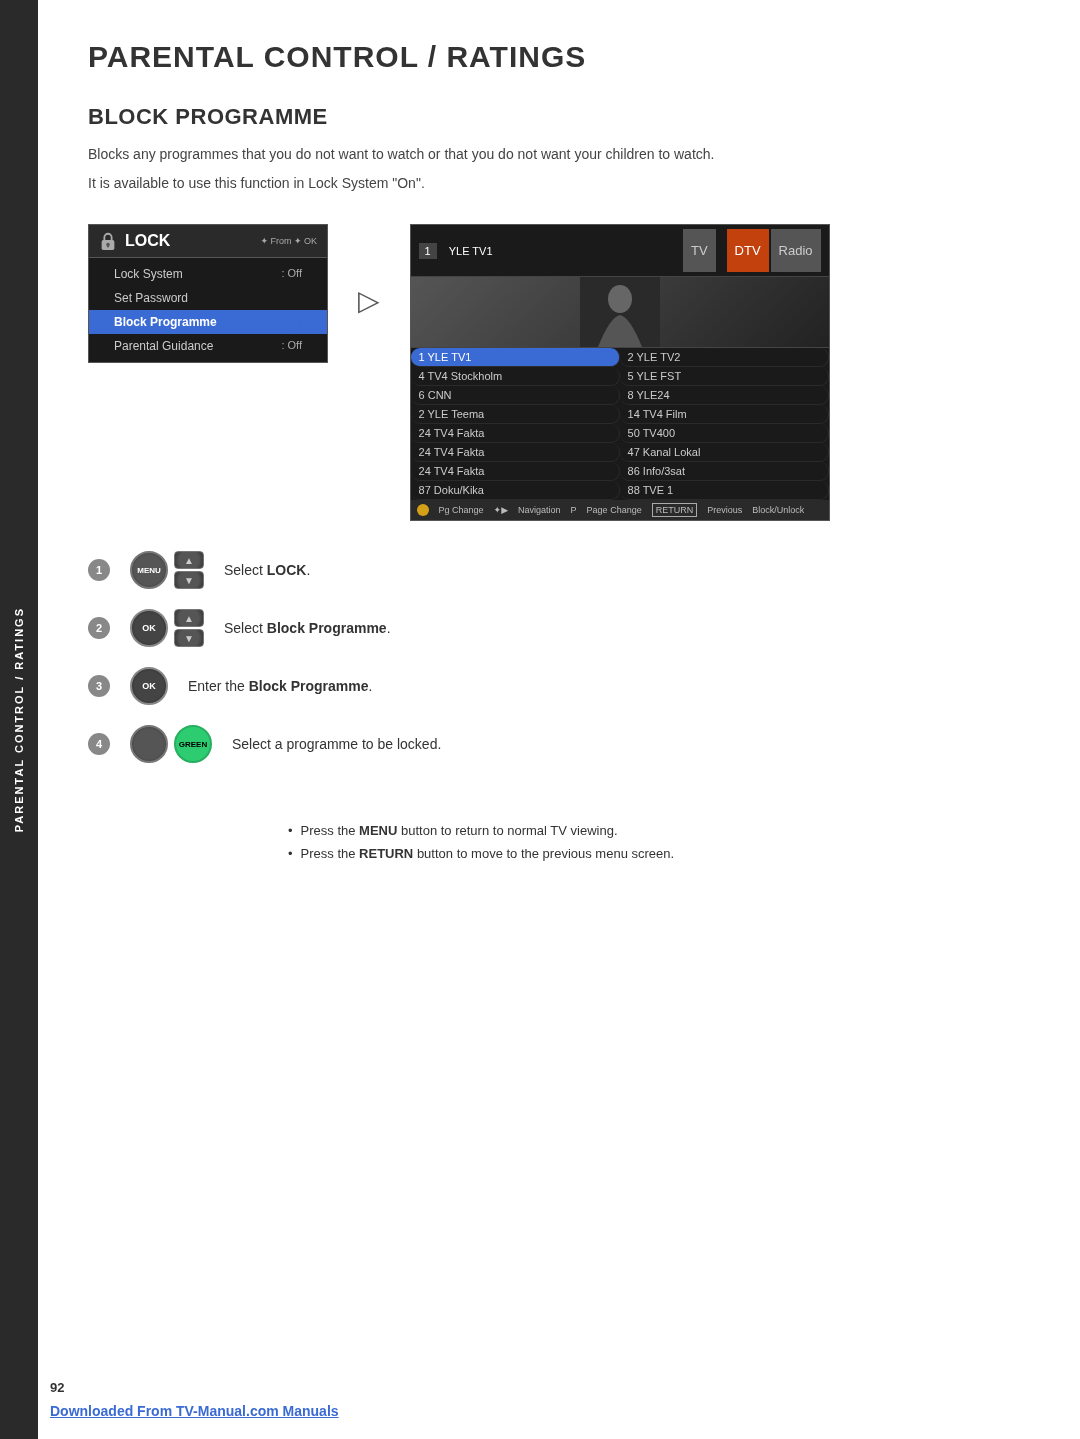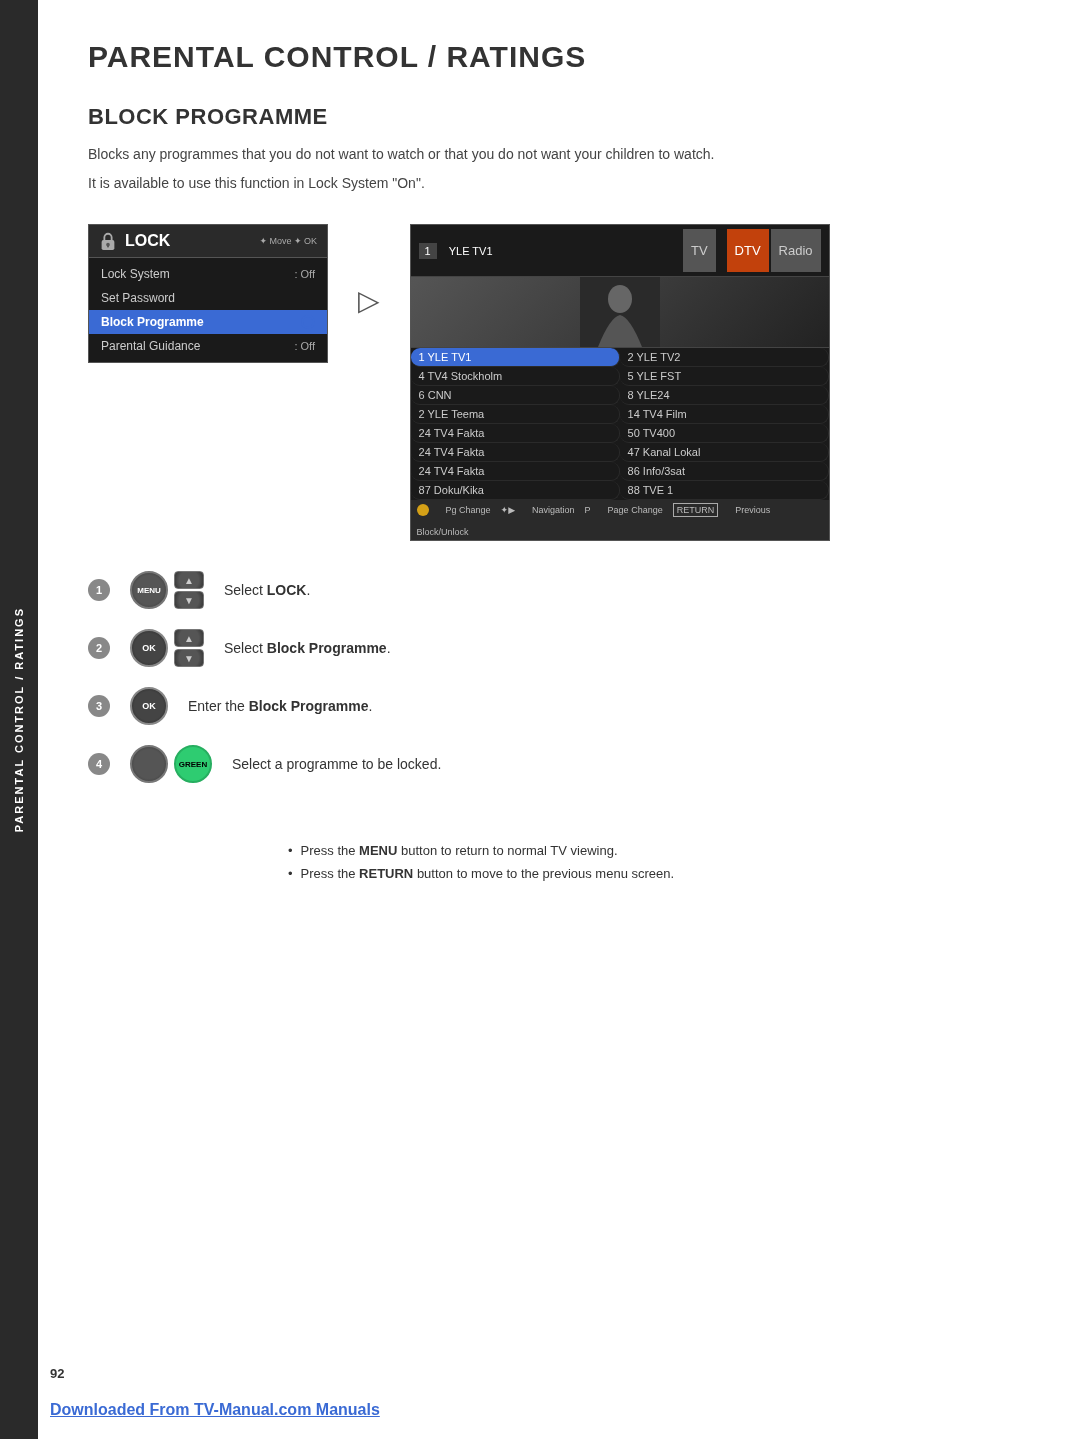--- a/index.html
+++ b/index.html
@@ -103,23 +103,22 @@
       flex: 1;
     }
     .lock-nav-hint {
       font-size: 9px;
       color: #aaa;
     }
     .lock-menu-items {
       padding: 4px 0;
     }
     .lock-menu-item {
-      padding: 5px 12px;
-      display: flex;
-      align-items: center;
+      padding: 5px 25px;
+      display: flex;
       gap: 8px;
       color: #ccc;
       font-size: 12px;
     }
     .lock-menu-item.highlighted {
       background: #3a6ad4;
       color: #fff;
       font-weight: bold;
     }
     .lock-menu-item .item-key {
@@ -244,21 +243,21 @@
       display: flex;
       gap: 10px;
       align-items: center;
       font-size: 9px;
       color: #bbb;
       flex-wrap: wrap;
     }
     .nav-btn {
       display: flex;
       align-items: center;
-      gap: 17px;
+      gap: 10px;
     }
     .nav-circle {
       width: 12px;
       height: 12px;
       border-radius: 50%;
       background: #888;
       display: inline-block;
     }
     .nav-circle.yellow { background: #d4a017; }
 
@@ -364,23 +363,23 @@
       position: absolute;
       bottom: 20px;
       left: 50px;
       font-size: 13px;
       font-weight: bold;
       color: #333;
     }
     .footer-link {
       color: #3a6ad4;
       text-decoration: underline;
-      font-size: 16px;
+      font-size: 14px;
       display: block;
-      margin-top: 20px;
+      margin-top: 8px;
     }
   </style>
 </head>
 <body>
 
 <div class="sidebar">
   <span class="sidebar-text">PARENTAL CONTROL / RATINGS</span>
 </div>
 
 <div class="main-content">
@@ -397,21 +396,21 @@
     <div class="lock-panel">
       <div class="lock-panel-header">
 
         <svg class="lock-icon" viewBox="0 0 18 22" fill="none" xmlns="http://www.w3.org/2000/svg">
           <rect x="2" y="10" width="14" height="11" rx="2" fill="#aaa"></rect>
           <path d="M5 10V7a4 4 0 018 0v3" stroke="#aaa" stroke-width="2" fill="none"></path>
           <circle cx="9" cy="15" r="2" fill="#555"></circle>
           <rect x="8" y="15" width="2" height="3" fill="#555"></rect>
         </svg>
         <span class="lock-title">LOCK</span>
-        <span class="lock-nav-hint">✦ Move ✦ OK</span>
+        <span class="lock-nav-hint">✦ From ✦ OK</span>
       </div>
       <div class="lock-menu-items">
         <div class="lock-menu-item">
           <span class="item-key">Lock System</span>
           <span class="item-val">: Off</span>
         </div>
         <div class="lock-menu-item">
           <span class="item-key">Set Password</span>
         </div>
         <div class="lock-menu-item highlighted">

